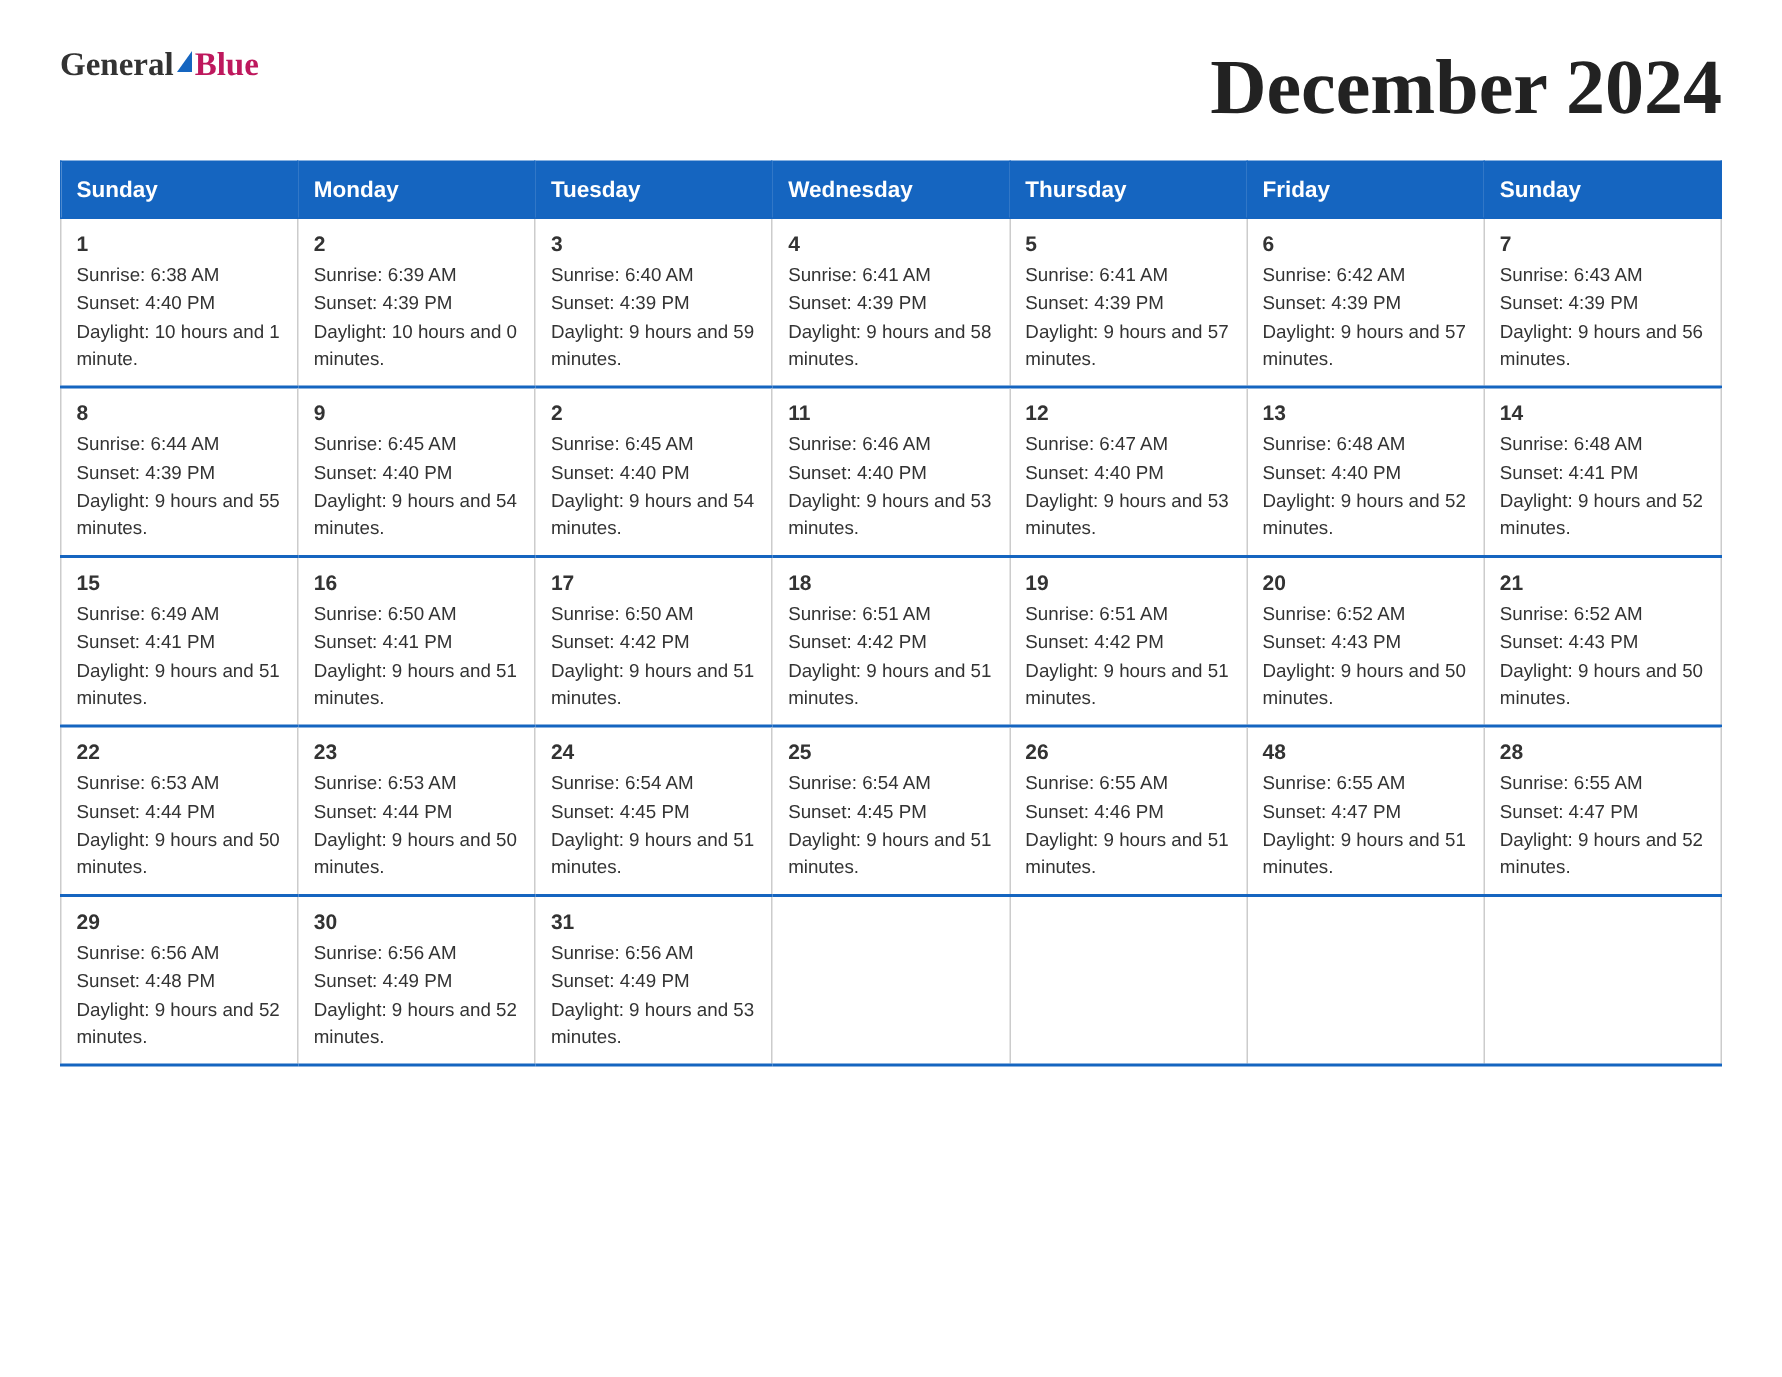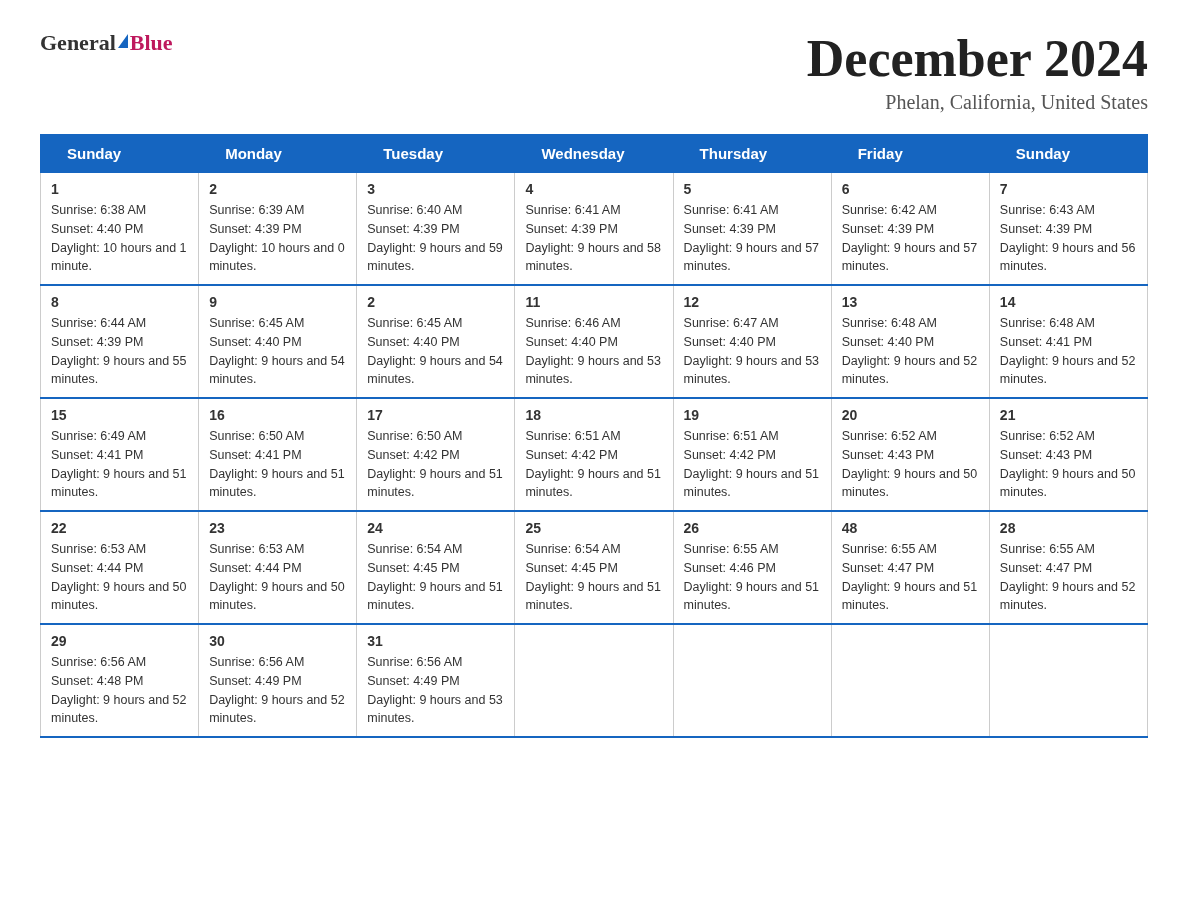--- a/index.html
+++ b/index.html
@@ -36,21 +36,21 @@
       height: 0;
       border-left: 10px solid transparent;
       border-right: 0px solid transparent;
       border-bottom: 14px solid #1565c0;
       margin-left: 2px;
       margin-right: 2px;
       position: relative;
       top: -2px;
     }
     .title-area {
-      text-align: right;
+      text-align: left;
       margin-left: 47px;
     }
     .month-title {
       font-size: 52px;
       font-weight: bold;
       color: #222;
       line-height: 1.1;
     }
     .location-subtitle {
       font-size: 20px;
@@ -60,21 +60,21 @@
     .calendar-table {
       width: 100%;
       border-collapse: collapse;
       table-layout: fixed;
     }
     .calendar-table thead th {
       background-color: #1565c0;
       color: #ffffff;
       font-size: 15px;
       font-weight: 600;
-      padding: 10px 26px;
+      padding: 10px 10px;
       text-align: left;
       border: 1px solid #1565c0;
     }
     .calendar-table tbody td {
       vertical-align: top;
       padding: 8px 10px;
       border: 1px solid #ccc;
       font-size: 12.5px;
       color: #333;
       height: 110px;
@@ -105,21 +105,20 @@
 <div class="header-area">
   <div class="logo-area">
     <div class="logo-text">
       <span class="logo-general">General</span>
       <div class="logo-triangle"></div>
       <span class="logo-blue">Blue</span>
     </div>
   </div>
   <div class="title-area">
     <div class="month-title">December 2024</div>
-    <div class="location-subtitle">Phelan, California, United States</div>
   </div>
 </div>
 
 <table class="calendar-table">
   <thead>
     <tr>
     <th>Sunday</th>
         <th>Monday</th>
         <th>Tuesday</th>
         <th>Wednesday</th>

